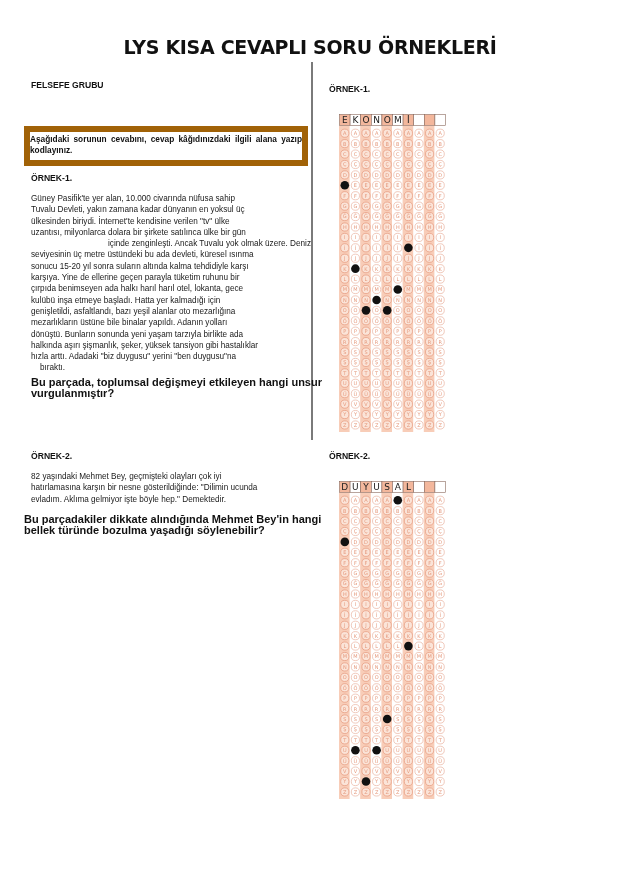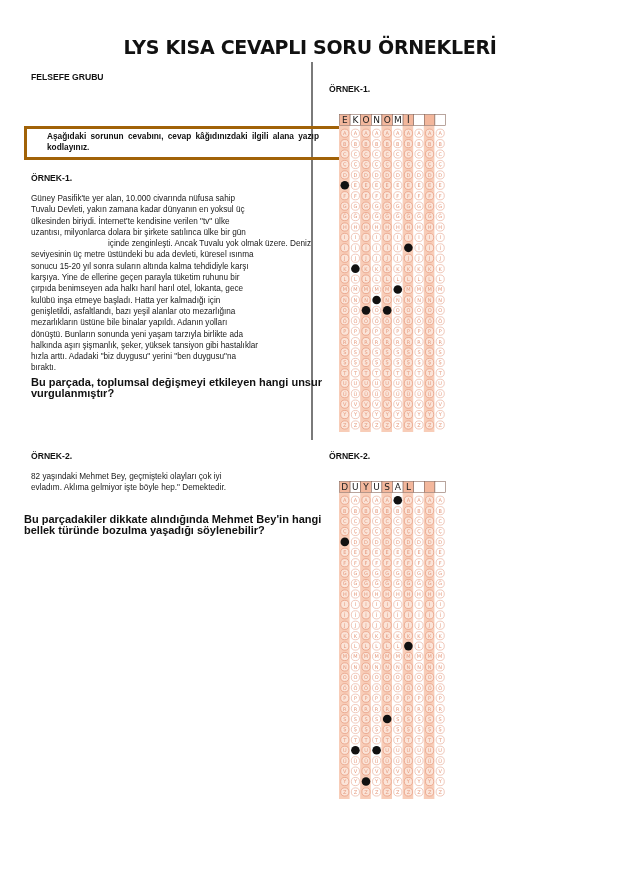--- a/index.html
+++ b/index.html
@@ -1,32 +1,32 @@
 <!DOCTYPE html>
 <html><head>
 <meta charset="utf-8">
 <style>
   html, body { margin: 0; padding: 0; background: #ffffff; }
   body { width: 620px; height: 876px; position: relative; overflow: hidden; font-family: "Liberation Sans", sans-serif; color: #111; }
   .page-title { position: absolute; left: 0; top: 36px; width: 620px; text-align: center; font-family: "DejaVu Sans", sans-serif; font-size: 19px; font-weight: bold; letter-spacing: -0.3px; color: #111; }
   .divider { position: absolute; left: 311px; top: 62px; width: 2px; height: 378px; background: #7a7a7a; }
   .sec-label { position: absolute; font-size: 8.6px; font-weight: bold; color: #111; }
-  .instr-box { position: absolute; left: 24px; top: 126px; width: 272px; height: 24px; border: 3px solid #a16207; padding: 2px 20px; box-sizing: content-box; font-size: 8.3px; font-weight: bold; line-height: 11px; text-align: justify; text-align-last: left; }
+  .instr-box { position: absolute; left: 24px; top: 126px; width: 272px; height: 24px; border: 6px solid #a16207; padding: 2px 0; box-sizing: content-box; font-size: 8.3px; font-weight: bold; line-height: 11px; text-align: justify; text-align-last: left; }
   .para { position: absolute; font-size: 8.2px; line-height: 11.3px; color: #1a1a1a; }
   .q { position: absolute; font-size: 11px; line-height: 11.3px; font-weight: bold; color: #111; }
   .grid { position: absolute; }
   .grid svg { display: block; }
 </style>
 </head>
 <body>
 
 <div class="page-title">LYS KISA CEVAPLI SORU ÖRNEKLERİ</div>
 <div class="divider"></div>
 
-<div class="sec-label" style="left:31px; top:72px;">FELSEFE GRUBU</div>
+<div class="sec-label" style="left:31px; top:80px;">FELSEFE GRUBU</div>
 
 <div class="instr-box">Aşağıdaki sorunun cevabını, cevap kâğıdınızdaki ilgili alana yazıp kodlayınız.</div>
 
 <div class="sec-label" style="left:31px; top:173px;">ÖRNEK-1.</div>
 
 <div class="para" id="ex1-para" style="left:31px; top:193px; width:280px;">
     <div style="white-space: nowrap;">Güney Pasifik'te yer alan, 10.000 civarında nüfusa sahip</div>
     <div style="white-space: nowrap;">Tuvalu Devleti, yakın zamana kadar dünyanın en yoksul üç</div>
     <div style="white-space: nowrap;">ülkesinden biriydi. İnternet'te kendisine verilen "tv" ülke</div>
     <div style="white-space: nowrap;">uzantısı, milyonlarca dolara bir şirkete satılınca ülke bir gün</div>
@@ -34,30 +34,31 @@
     <div style="white-space: nowrap;">seviyesinin üç metre üstündeki bu ada devleti, küresel ısınma</div>
     <div style="white-space: nowrap;">sonucu 15-20 yıl sonra suların altında kalma tehdidiyle karşı</div>
     <div style="white-space: nowrap;">karşıya. Yine de ellerine geçen parayla tüketim ruhunu bir</div>
     <div style="white-space: nowrap;">çırpıda benimseyen ada halkı harıl harıl otel, lokanta, gece</div>
     <div style="white-space: nowrap;">kulübü inşa etmeye başladı. Hatta yer kalmadığı için</div>
     <div style="white-space: nowrap;">genişletildi, asfaltlandı, bazı yeşil alanlar oto mezarlığına</div>
     <div style="white-space: nowrap;">mezarlıkların üstüne bile binalar yapıldı. Adanın yolları</div>
     <div style="white-space: nowrap;">dönüştü. Bunların sonunda yeni yaşam tarzıyla birlikte ada</div>
     <div style="white-space: nowrap;">halkında aşırı şişmanlık, şeker, yüksek tansiyon gibi hastalıklar</div>
     <div style="white-space: nowrap;">hızla arttı. Adadaki "biz duygusu" yerini "ben duygusu"na</div>
-    <div style="white-space: nowrap;">bıraktı.</div>
+    <div style="white-space: nowrap; margin-left: 9px;">bıraktı.</div>
   </div>
 <div class="q" id="ex1-q" style="left:31px; top:377px; width:280px;">
     <div style="white-space: nowrap;">Bu parçada, toplumsal değişmeyi etkileyen hangi unsur</div>
     <div style="white-space: nowrap;">vurgulanmıştır?</div>
   </div>
 
 <div class="sec-label" style="left:31px; top:451px;">ÖRNEK-2.</div>
 <div class="para" id="ex2-para" style="left:31px; top:471px; width:280px;">
     <div style="white-space: nowrap;">82 yaşındaki Mehmet Bey, geçmişteki olayları çok iyi</div>
+    <div style="white-space: nowrap;">hatırlamasına karşın bir nesne gösterildiğinde: "Dilimin ucunda</div>
     <div style="white-space: nowrap;">evladım. Aklıma gelmiyor işte böyle hep." Demektedir.</div>
   </div>
 <div class="q" id="ex2-q" style="left:24px; top:514px; width:280px;">
     <div style="white-space: nowrap;">Bu parçadakiler dikkate alındığında Mehmet Bey'in hangi</div>
     <div style="white-space: nowrap;">bellek türünde bozulma yaşadığı söylenebilir?</div>
   </div>
 
 <div class="sec-label" style="left:329px; top:84px;">ÖRNEK-1.</div>
 <div class="sec-label" style="left:329px; top:451px;">ÖRNEK-2.</div>
 

